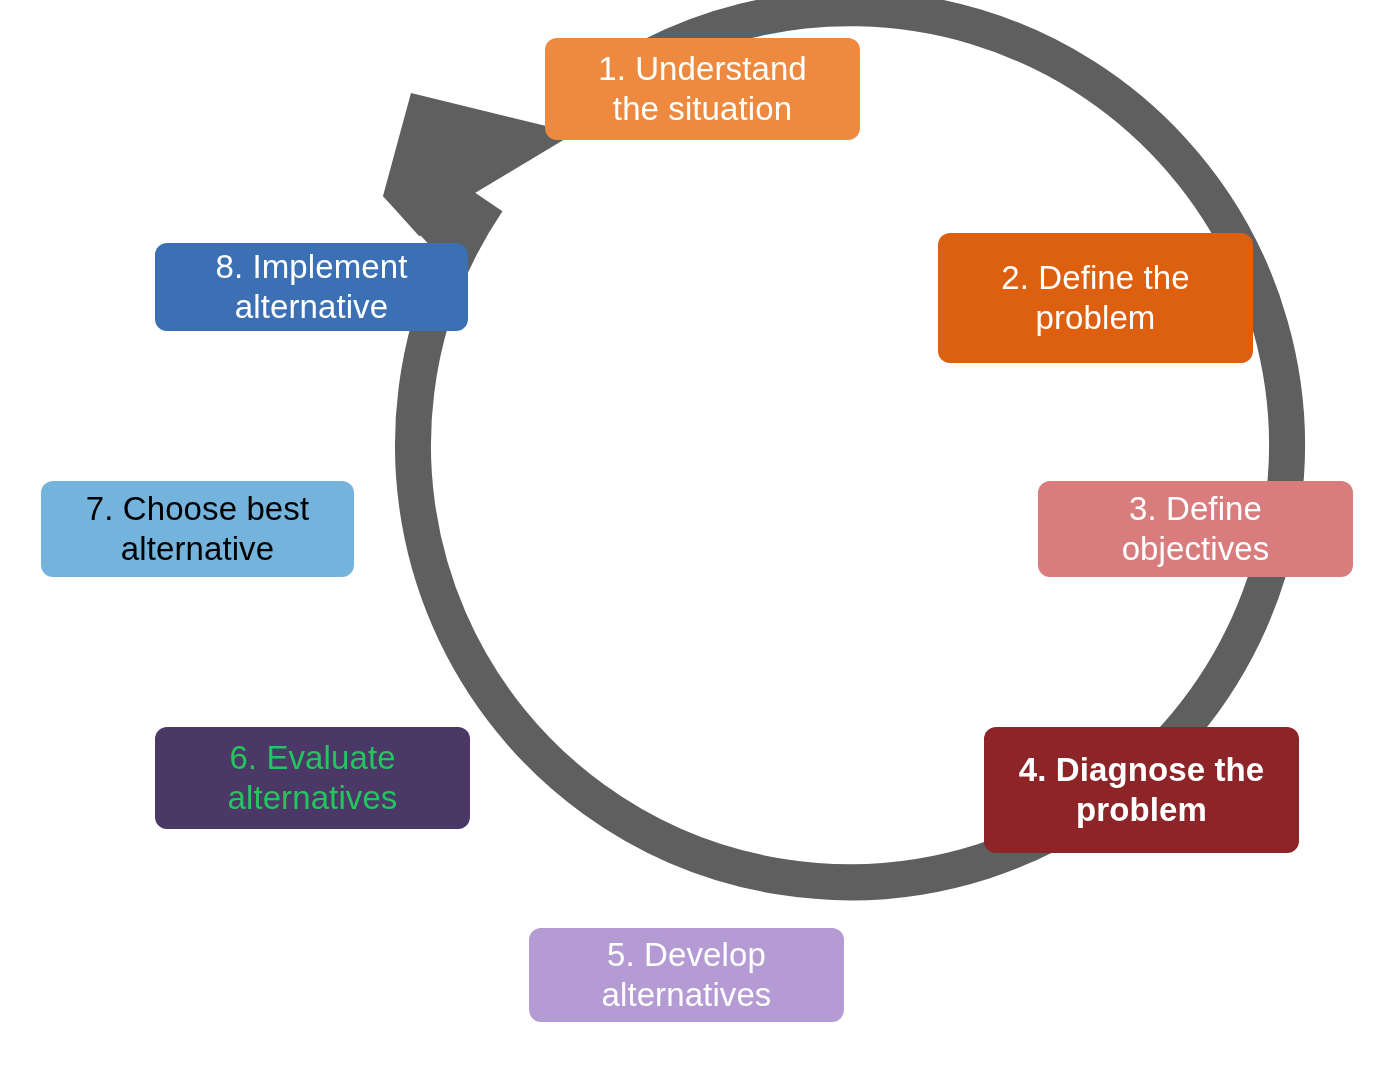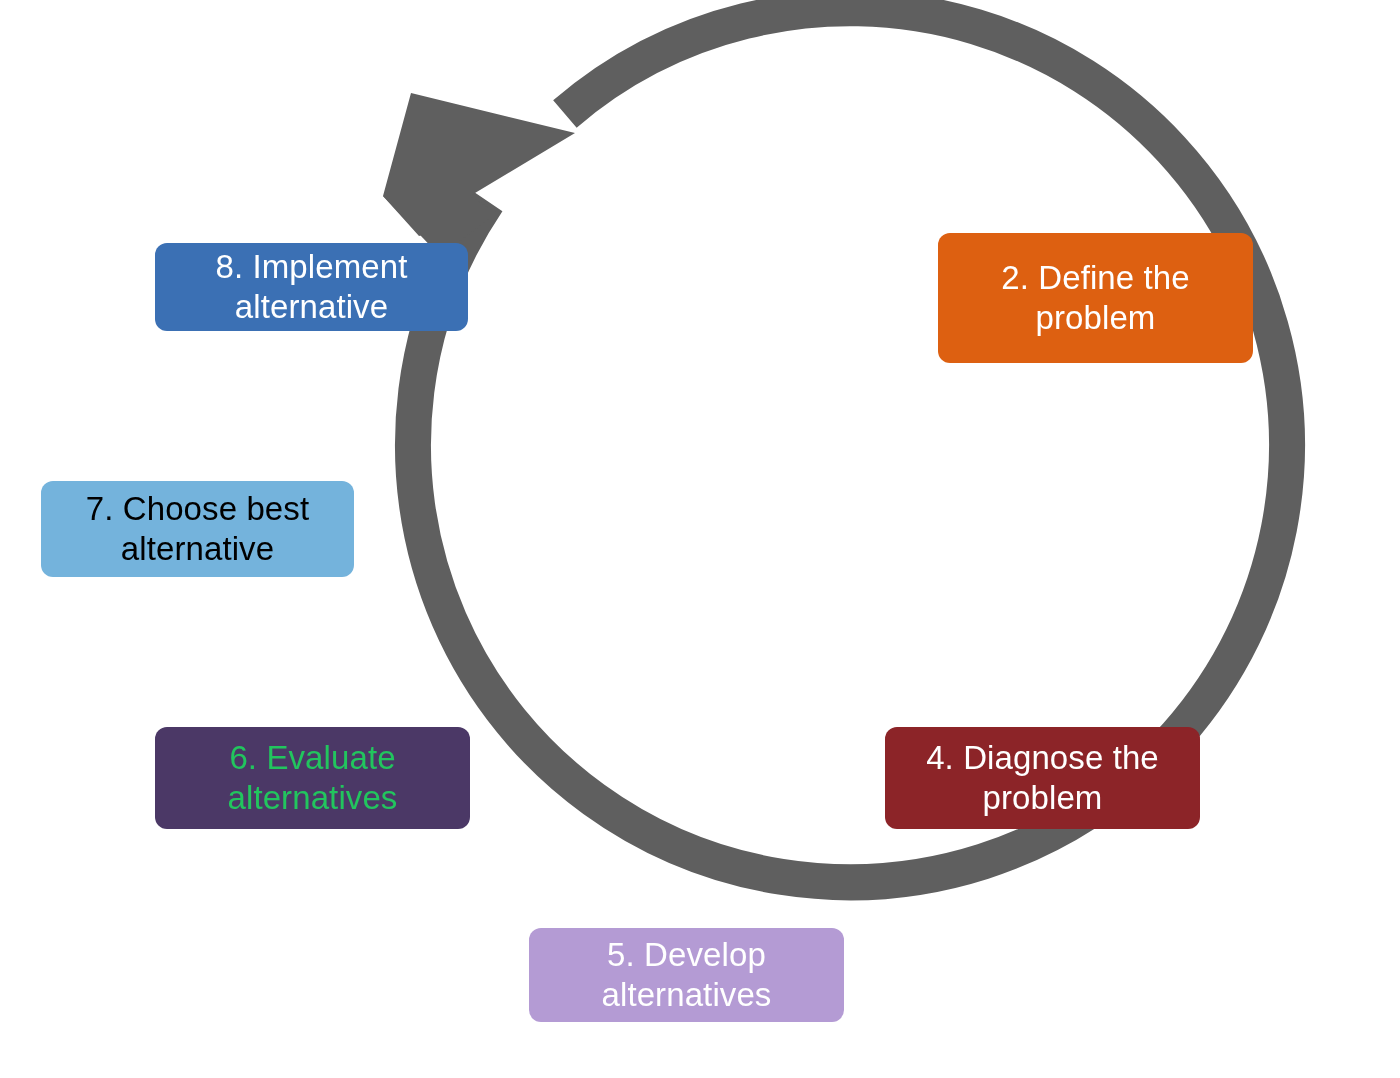--- a/index.html
+++ b/index.html
@@ -39,21 +39,21 @@
     font-weight: 400;
     letter-spacing: 0.1px;
     padding: 6px 14px;
     white-space: pre-line;
     z-index: 5;
   }
   
   .node-1 { left: 545px;  top: 38px;  width: 315px; height: 102px; }
   .node-2 { left: 938px;  top: 233px; width: 315px; height: 130px; }
   .node-3 { left: 1038px; top: 481px; width: 315px; height: 96px;  }
-  .node-4 { left: 885px;  top: 727px; width: 315px; height: 102px; }
+  .node-4 { left: 984px;  top: 727px; width: 315px; height: 126px; font-weight: bold; }
   .node-5 { left: 529px;  top: 928px; width: 315px; height: 94px;  }
   .node-6 { left: 155px;  top: 727px; width: 315px; height: 102px; }
   .node-7 { left: 41px;   top: 481px; width: 313px; height: 96px;  }
   .node-8 { left: 155px;  top: 243px; width: 313px; height: 88px; }
 </style>
 </head>
 <body>
 
 <div id="canvas" style="background: rgb(255, 255, 255);">
 
@@ -62,22 +62,26 @@
     <g>
 
       <path d="M 564.9 114.0
                A 437 437 0 1 1 487.5 201.1" fill="none" stroke="#5F5F5F" stroke-width="36" stroke-linecap="butt"></path>
 
       <polygon points="411,93 575,133 470,196 490,217 419,236 383,196" fill="#5F5F5F"></polygon>
       <polygon points="383,196 470,196 497,213 440,256" fill="#5F5F5F"></polygon>
     </g>
   </svg>
 
+  <div class="node node-1" style="background-color: rgb(237, 138, 63); color: rgb(255, 255, 255);">1. Understand
+the situation</div>
   <div class="node node-2" style="background-color: rgb(221, 96, 17); color: rgb(255, 255, 255);">2. Define the
 problem</div>
+  <div class="node node-3" style="background-color: rgb(217, 124, 126); color: rgb(255, 255, 255);">3. Define
+objectives</div>
   <div class="node node-4" style="background-color: rgb(140, 36, 40); color: rgb(255, 255, 255);">4. Diagnose the
 problem</div>
   <div class="node node-5" style="background-color: rgb(180, 155, 212); color: rgb(255, 255, 255);">5. Develop
 alternatives</div>
   <div class="node node-6" style="background-color: rgb(75, 56, 102); color: #22c55e;">6. Evaluate
 alternatives</div>
   <div class="node node-7" style="background-color: rgb(116, 179, 220); color: #000000;">7. Choose best
 alternative</div>
   <div class="node node-8" style="background-color: rgb(59, 112, 180); color: rgb(255, 255, 255);">8. Implement
 alternative</div>

